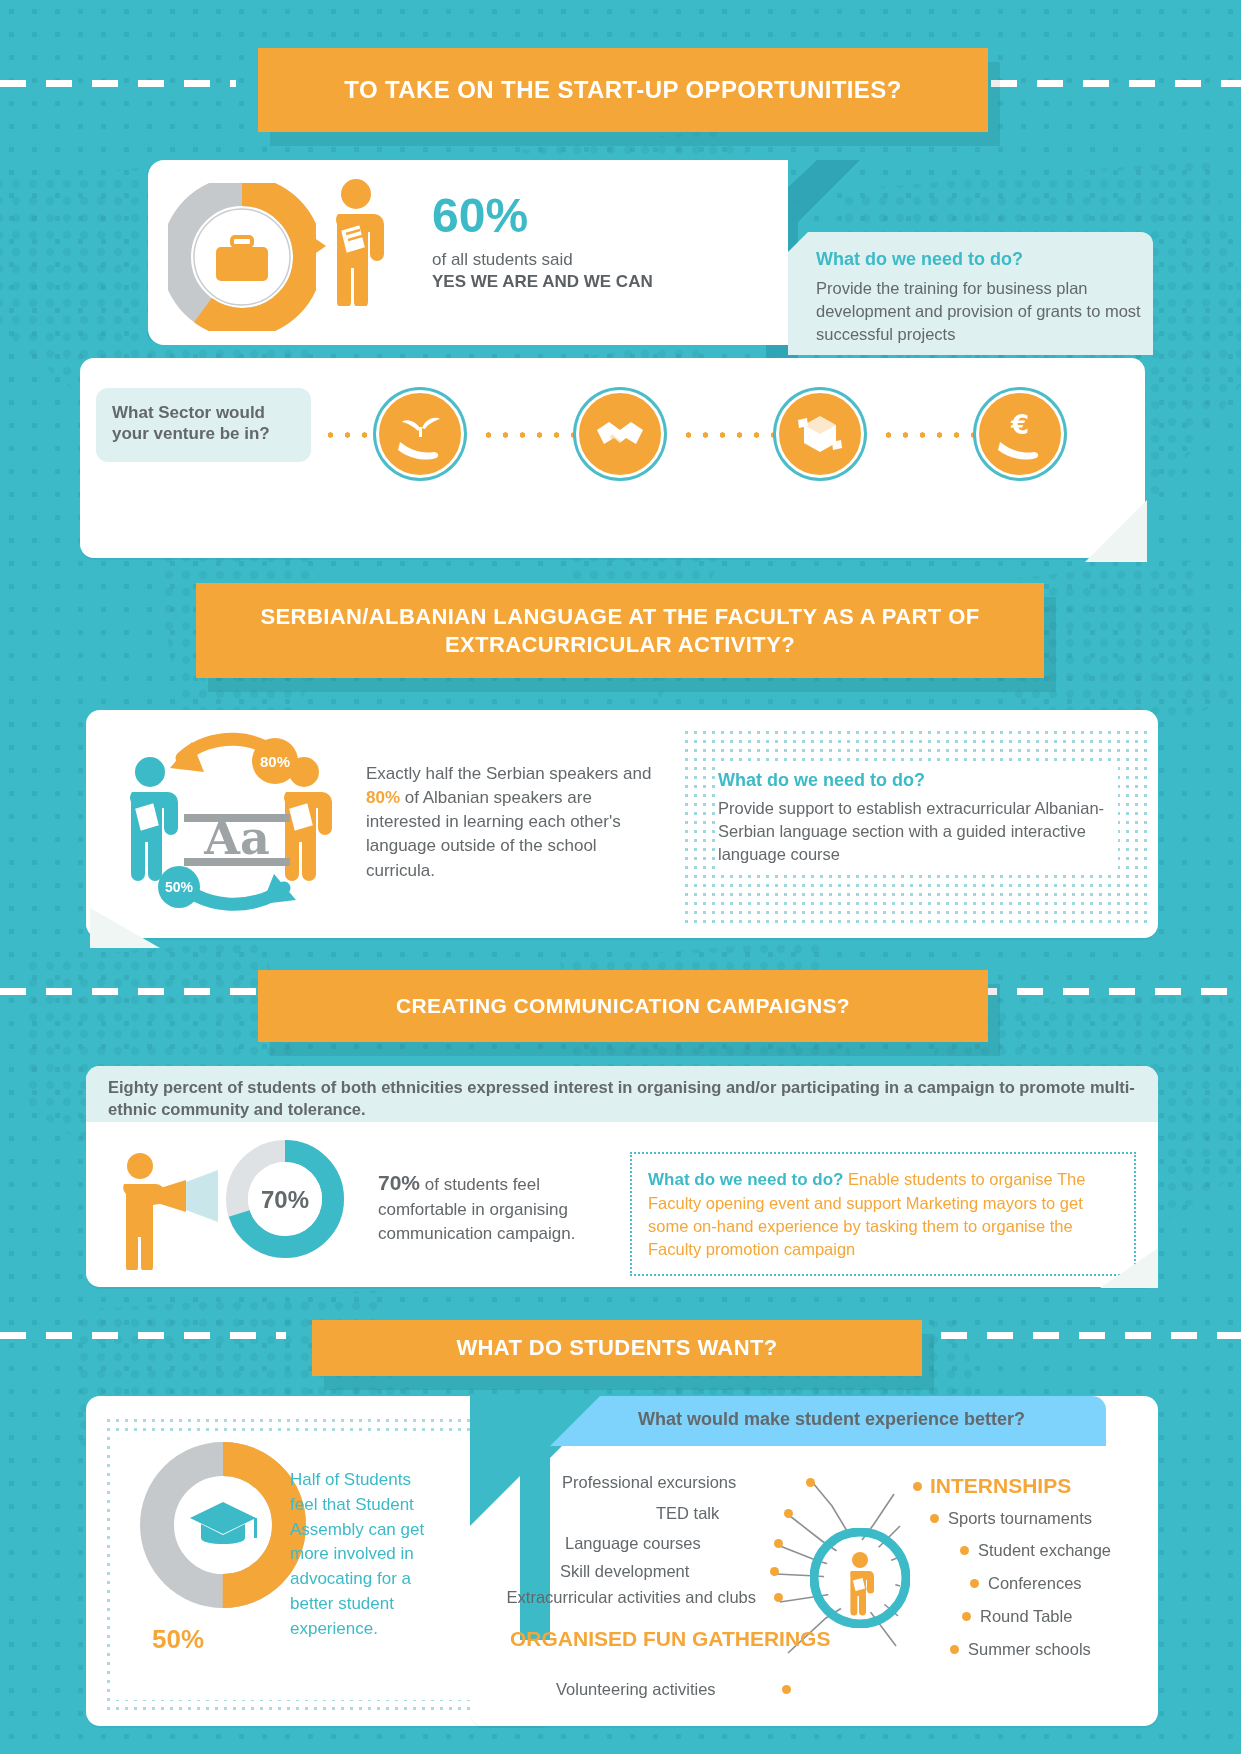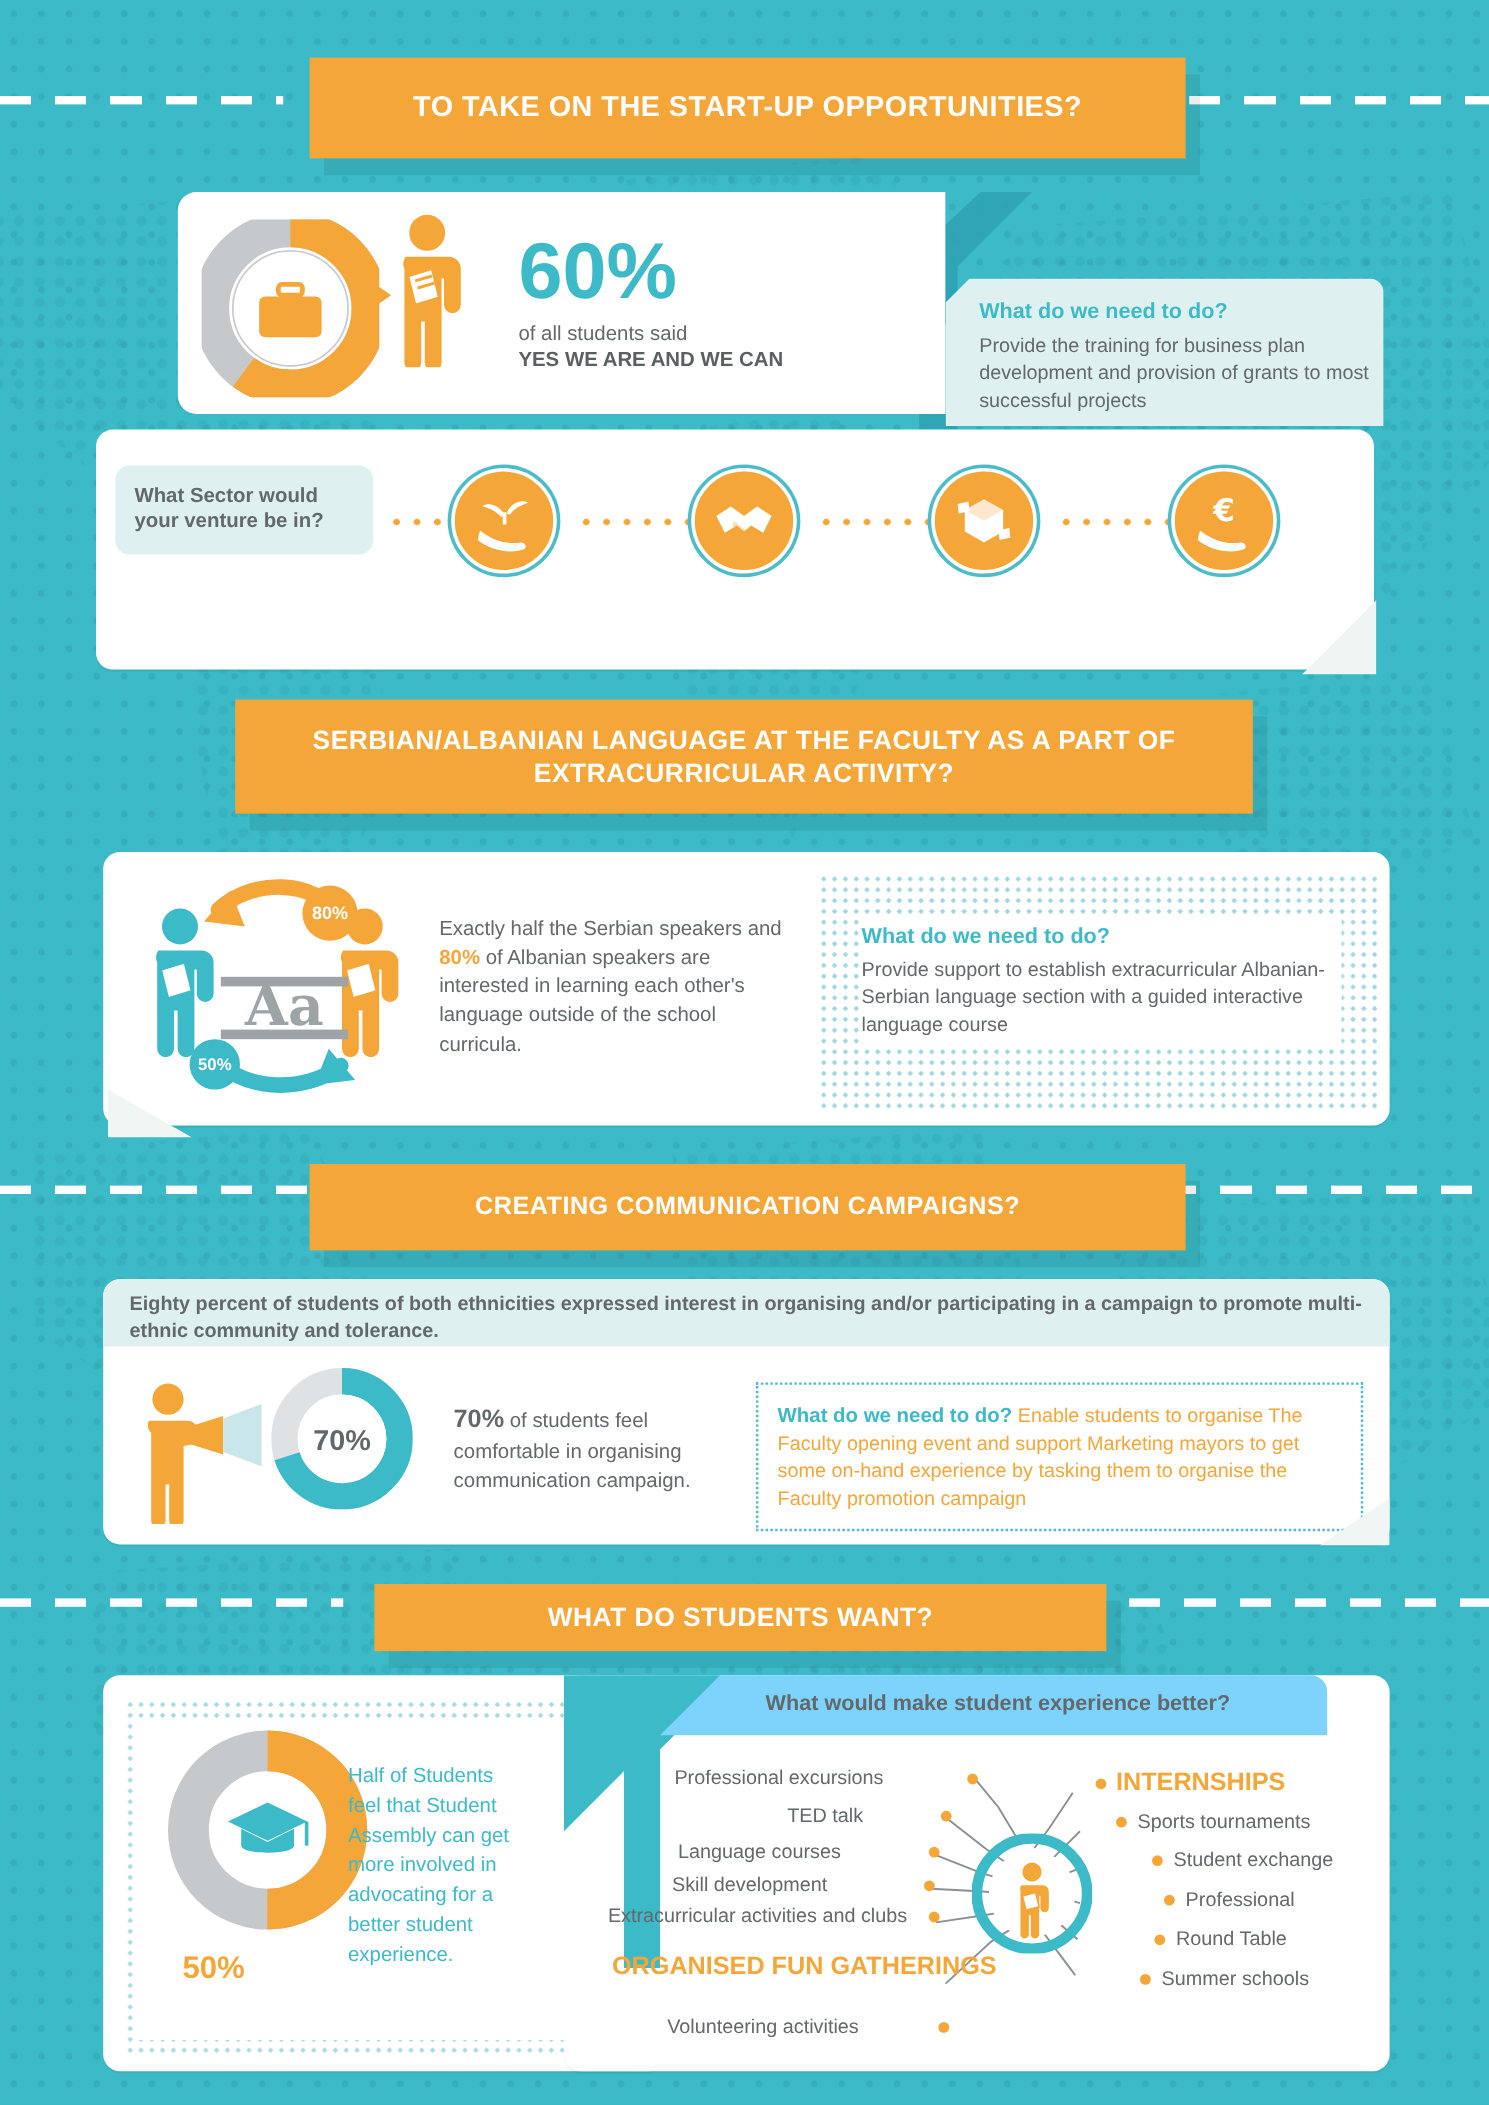--- a/index.html
+++ b/index.html
@@ -138,21 +138,21 @@
       <path d="M24 52 L44 46 L50 70 L30 76 Z"></path>
     </g>
     <g stroke="#f5a638" stroke-width="2.4">
       <line x1="30" y1="56" x2="44" y2="52"></line>
       <line x1="32" y1="62" x2="46" y2="58"></line>
     </g>
   </svg>
 </div>
 
 <div style="position:absolute;left:432px;top:192px;z-index:7;">
-  <div style="font-size:66px;font-weight:bold;color:#3cbac7;line-height:1;">60%</div>
+  <div style="font-size:48px;font-weight:bold;color:#3cbac7;line-height:1;">60%</div>
   <div style="font-size:17px;color:#63686b;margin-top:10px;">of all students said</div>
   <div style="font-size:17px;color:#5b6063;font-weight:bold;margin-top:2px;">YES WE ARE AND WE CAN</div>
 </div>
 
 <div style="position:absolute;left:788px;top:232px;width:365px;height:123px;z-index:7;">
   <svg width="365" height="123" viewBox="0 0 365 123" style="position:absolute;inset:0;">
     <path d="M0,123 V20 L20,0 H353 A12,12 0 0 1 365,12 V123 Z" fill="#dff0f0"></path>
   </svg>
   <div style="position:absolute;left:28px;top:17px;width:325px;">
     <div class="hdr" style="font-size:18px;">What do we need to do?</div>
@@ -437,20 +437,20 @@
 
 <div class="radlabel big" style="left:930px;top:1474px;z-index:10;">INTERNSHIPS</div>
 <div class="raddot" style="left:913px;top:1482px;z-index:10;"></div>
 
 <div class="radlabel" style="left:948px;top:1509px;z-index:10;">Sports tournaments</div>
 <div class="raddot" style="left:930px;top:1514px;z-index:10;"></div>
 
 <div class="radlabel" style="left:978px;top:1541px;z-index:10;">Student exchange</div>
 <div class="raddot" style="left:960px;top:1546px;z-index:10;"></div>
 
-<div class="radlabel" style="left:988px;top:1574px;z-index:10;">Professional</div>
+<div class="radlabel" style="left:988px;top:1574px;z-index:10;">Conferences</div>
 <div class="raddot" style="left:970px;top:1579px;z-index:10;"></div>
 
 <div class="radlabel" style="left:980px;top:1607px;z-index:10;">Round Table</div>
 <div class="raddot" style="left:962px;top:1612px;z-index:10;"></div>
 
 <div class="radlabel" style="left:968px;top:1640px;z-index:10;">Summer schools</div>
 <div class="raddot" style="left:950px;top:1645px;z-index:10;"></div>
 
 </body></html>

